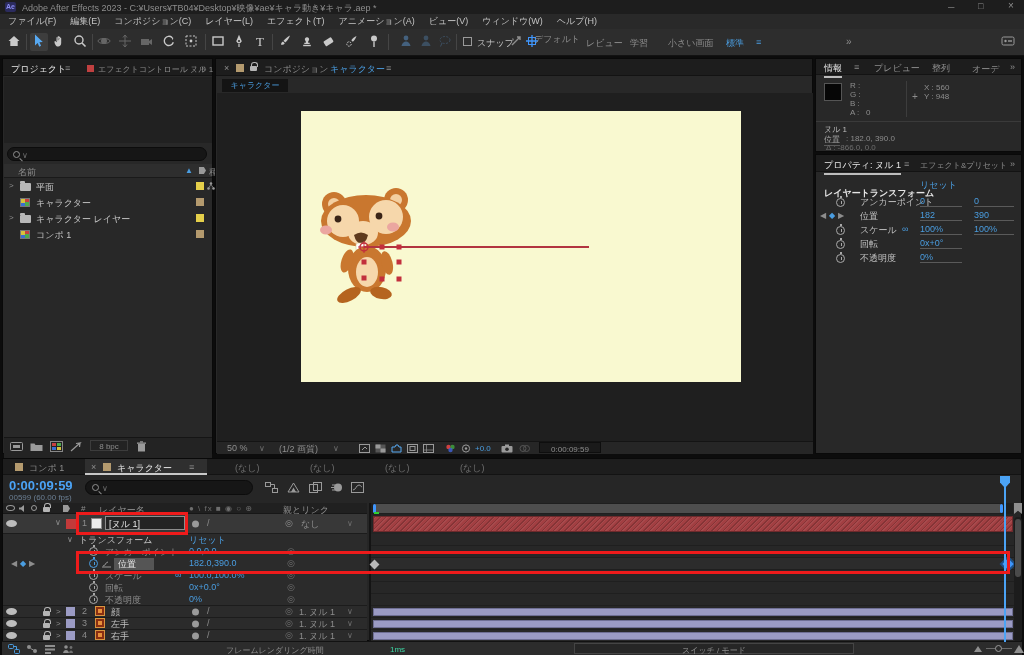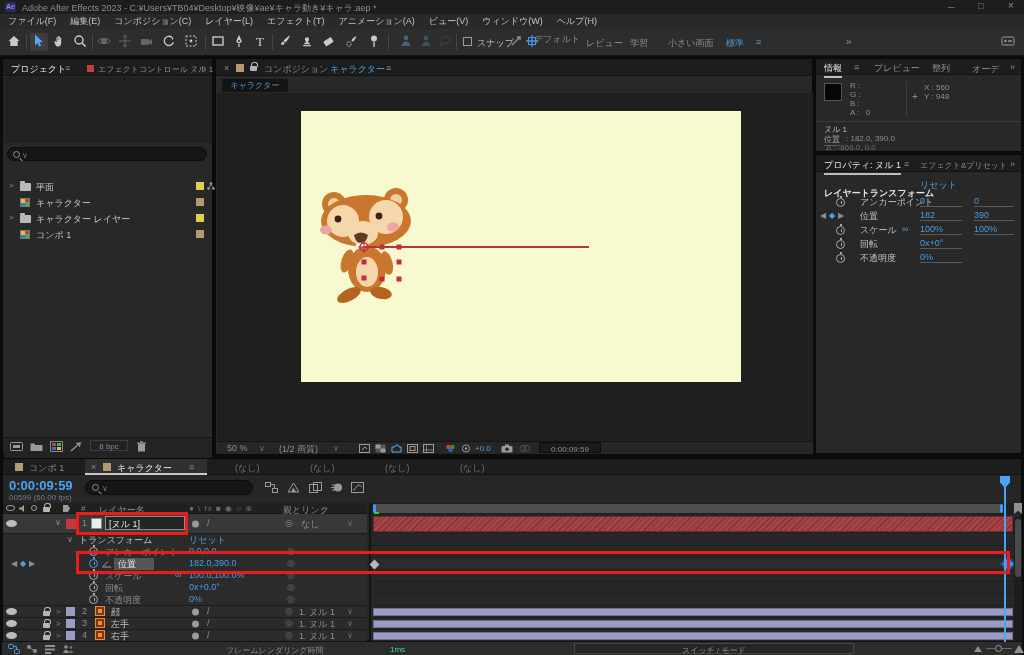--- a/index.html
+++ b/index.html
@@ -217,20 +217,26 @@
       <span class="ab t9 atab" style="left:8px;top:4px">プロジェクト</span>
       <span class="ab t9 dim" style="left:62px;top:4px">≡</span>
       <span class="sqr" style="left:84px;top:6px;width:7px;height:7px;background:#c04040"></span>
       <span class="ab t8 dim nw" style="left:95px;top:5px;width:100px">エフェクトコントロール ヌル 1</span>
       <span class="ab t9 dim" style="left:198px;top:4px">»</span>
     </div>
     <div class="ab" style="left:1px;top:18px;width:208px;height:66px;background:#212121"></div>
     <div class="sbox" style="left:4px;top:88px;width:200px;height:14px">
       <span class="mag" style="left:5px;top:3px"></span>
       <span class="ab t8 dim2" style="left:14px;top:3px">∨</span>
+    </div>
+    <div class="ab" style="left:1px;top:105px;width:208px;height:14px;background:#2e2e2e;border-bottom:1px solid #1a1a1a">
+      <span class="ab t9 dim" style="left:14px;top:2px">名前</span>
+      <span class="ab t8" style="left:181px;top:2px;color:#4a9de0">▲</span>
+      <span class="sqr" style="left:195px;top:3px;width:7px;height:7px;background:#9a9a9a;clip-path:polygon(0 0,70% 0,100% 50%,70% 100%,0 100%)"></span>
+      <span class="ab t9 dim" style="left:205px;top:2px">種</span>
     </div>
 
     <div class="ab" style="left:1px;top:119px;width:208px;height:16px">
       <span class="ab t8 dim" style="left:5px;top:3px">&gt;</span>
       <span class="folderic" style="left:16px;top:5px"></span>
       <span class="ab t9 nw" style="left:32px;top:3px">平面</span>
       <span class="sqr" style="left:192px;top:4px;width:8px;height:8px;background:#e5cf4a"></span>
       <span class="ab" style="left:203px;top:4px">
           <svg width="8" height="8">
             <circle cx="4" cy="1.5" r="1.3" fill="#9a9a9a"></circle>

